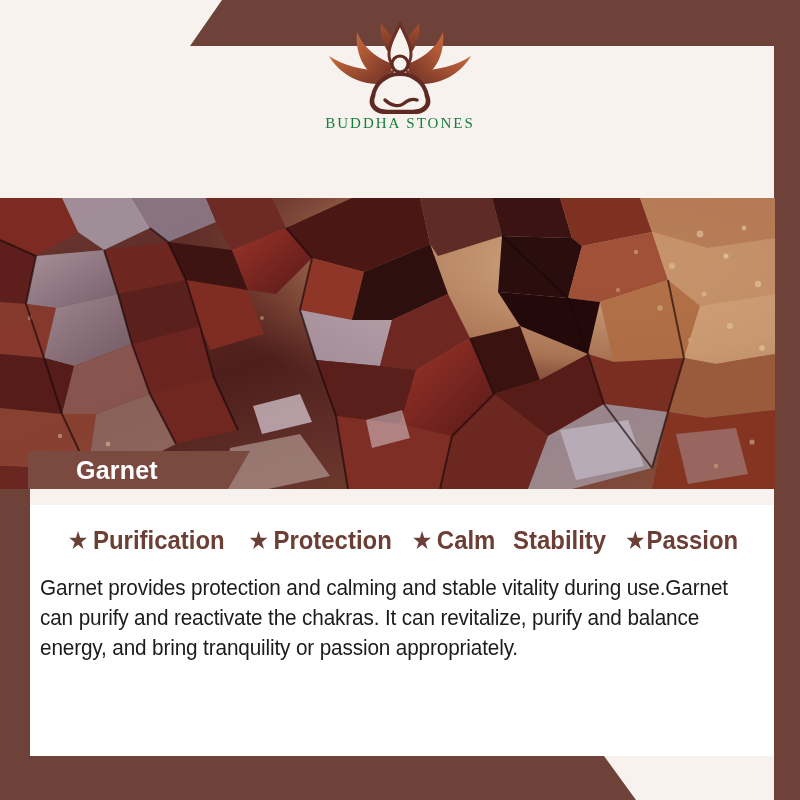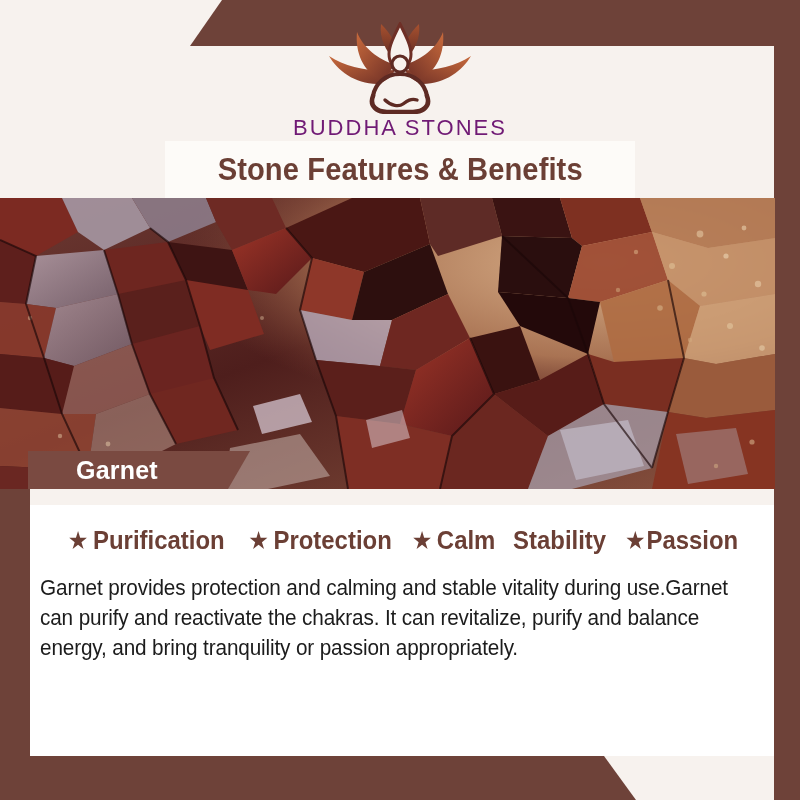--- a/index.html
+++ b/index.html
@@ -34,22 +34,22 @@
   }
 
   
   .logo-block{
     position:absolute;left:0;top:22px;width:800px;height:120px;
     display:flex;flex-direction:column;align-items:center;justify-content:flex-start;
   }
   .logo-mark{width:186px;height:92px;display:block;}
   .logo-word{
     margin-top:1px;
-    font-family:Liberation Sans, sans-serif;
-    font-size:22px;letter-spacing:2.0px;color:#701a75;font-weight:400;
+    font-family:Liberation Serif, serif;
+    font-size:15px;letter-spacing:2.0px;color:#15803d;font-weight:400;
     white-space:nowrap;
   }
 
   
   .title-banner{
     position:absolute;left:165px;top:141px;width:470px;height:57px;
     background:#FDFBF8;
     display:flex;align-items:center;justify-content:center;
   }
   .title-text{
@@ -154,23 +154,20 @@
         <path d="M93 52 C108 52 118 62 120 74" fill="none" stroke="#5E2A23" stroke-width="4.2" stroke-linecap="round"></path>
 
         <path d="M66 74 C62 84 70 90 80 90 L106 90 C116 90 124 84 120 74" fill="none" stroke="#5E2A23" stroke-width="4.6" stroke-linecap="round"></path>
 
         <path d="M78 78 C84 84 92 85 96 82 C100 79 104 76 110 78" fill="none" stroke="#5E2A23" stroke-width="3.4" stroke-linecap="round"></path>
       </svg>
     </span>
     <span class="logo-word">BUDDHA STONES</span>
   </div>
 
-  <div class="title-banner">
-    <span class="title-text">Stone Features &amp; Benefits</span>
-  </div>
 
   <div class="photo">
     <svg viewBox="0 0 775 291" preserveAspectRatio="none" xmlns="http://www.w3.org/2000/svg">
       <defs>
         <linearGradient id="bgG" x1="0" y1="0" x2="1" y2="1">
           <stop offset="0%" stop-color="#6E3A33"></stop>
           <stop offset="45%" stop-color="#4E1E1C"></stop>
           <stop offset="100%" stop-color="#8A5440"></stop>
         </linearGradient>
         <radialGradient id="tanG" cx="0.78" cy="0.22" r="0.55">

